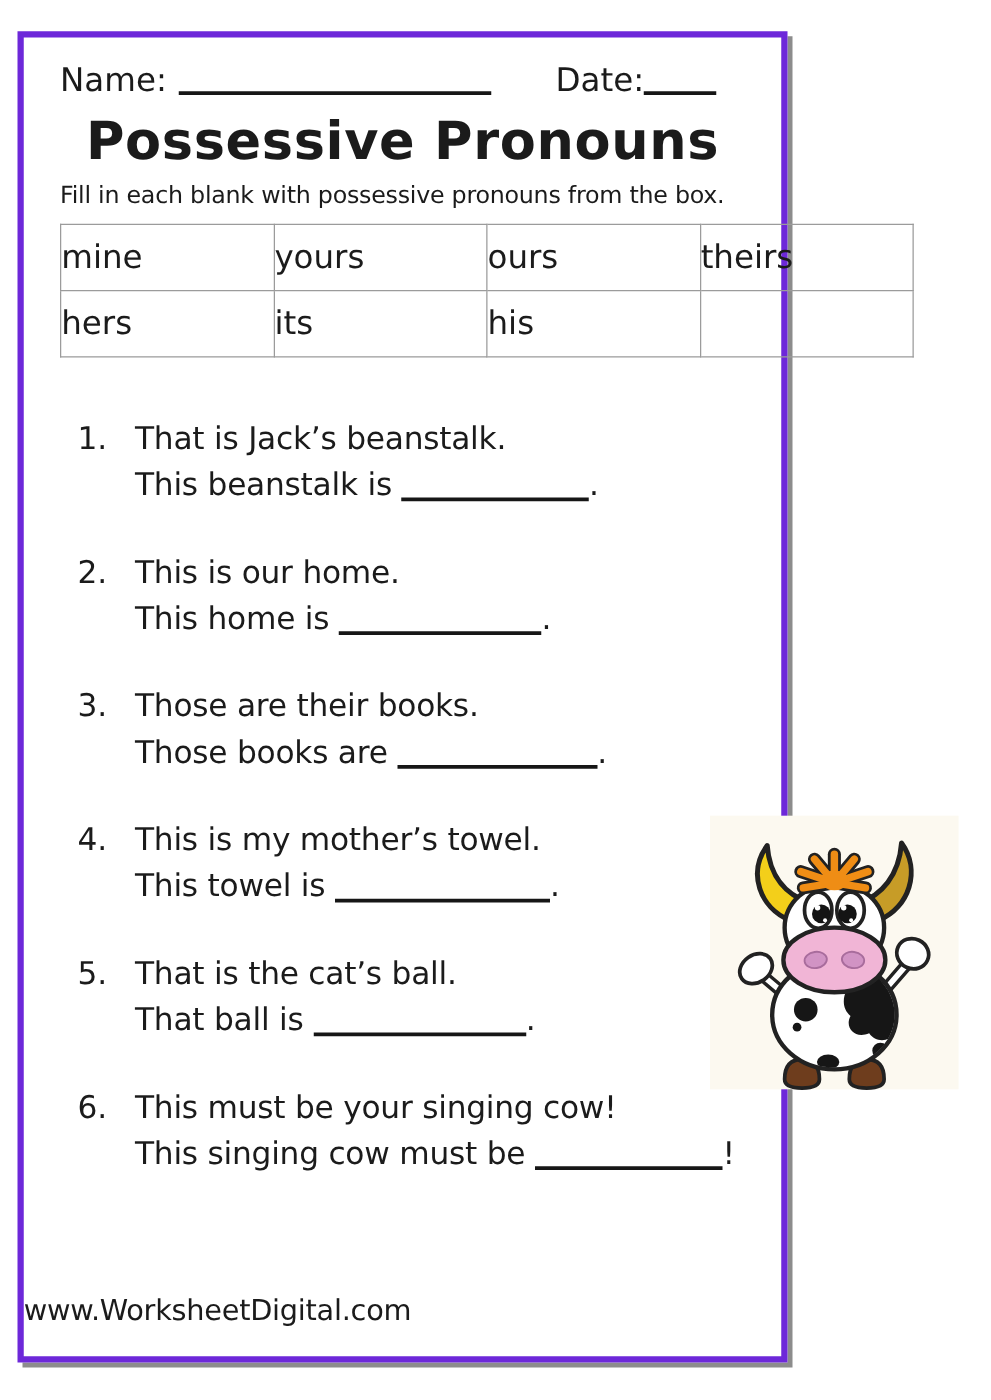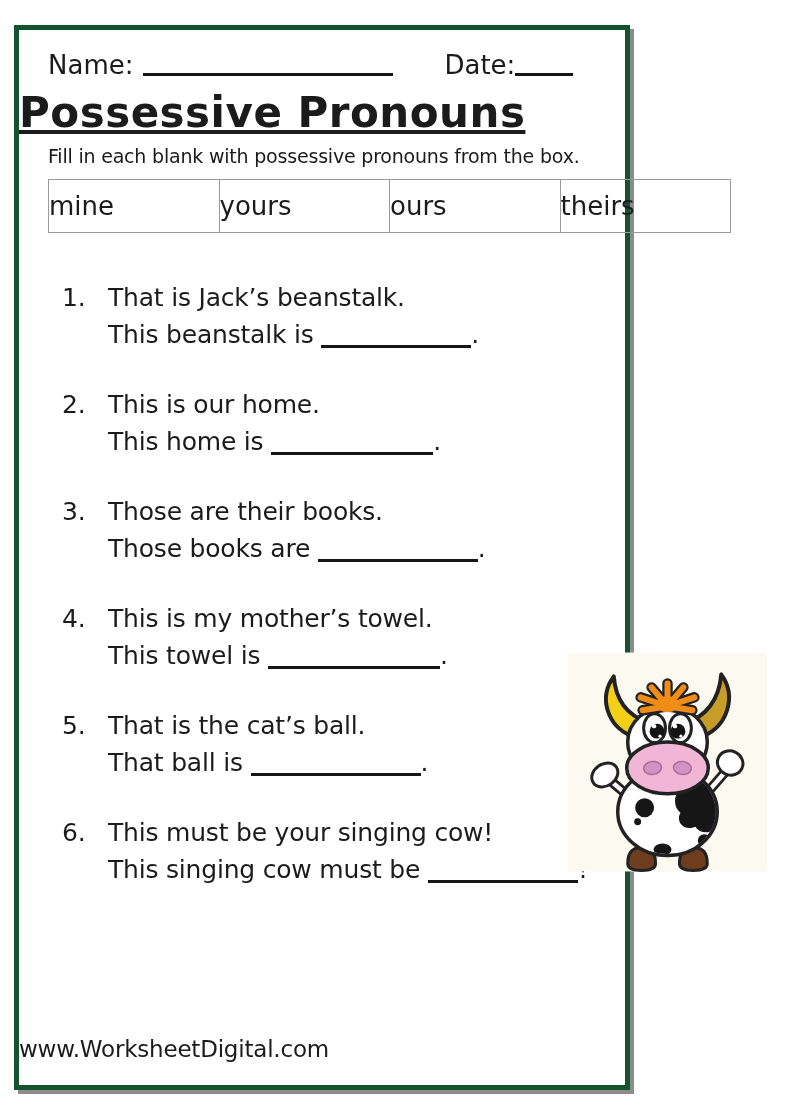--- a/index.html
+++ b/index.html
@@ -3,31 +3,31 @@
 <meta charset="utf-8">
 <style>
   html,body{margin:0;padding:0;}
   body{
     width:793px;height:1120px;position:relative;background:#ffffff;
     font-family:"DejaVu Sans","Liberation Sans",sans-serif;color:#1b1b1b;
     -webkit-font-smoothing:antialiased;
   }
   .sheet{
     position:absolute;left:14px;top:25px;width:616px;height:1065px;
-    box-sizing:border-box;border:5px solid #14532d;background:#fff;
+    box-sizing:border-box;border:5px solid #6d28d9;background:#fff;
     box-shadow:4px 4px 0 rgba(45,45,45,.55);
   }
   
   .header{display:flex;align-items:flex-end;margin:20px 52px 0 29px;font-size:26px;}
   .wline{border-bottom:3px solid #161616;height:1px;margin-bottom:4px;}
   .name-line{flex:0 0 250px;margin-left:10px;}
   .date-label{margin-left:51px;}
   .date-line{flex:1;}
   
-  .title{font-size:42px;font-weight:bold;margin:8px 0 0 0;letter-spacing:.5px;text-decoration:underline;}
+  .title{font-size:42px;font-weight:bold;text-align:center;margin:8px 0 0 0;letter-spacing:.5px;}
   .instruction{font-size:19px;margin:8px 0 0 29px;letter-spacing:-0.2px;}
   
   table.word-box{border-collapse:collapse;margin:12px 0 0 29px;width:683px;table-layout:fixed;}
   .word-box td{border:1.5px solid #9b9b9b;height:52px;text-align:left;font-size:26px;padding:0;}
   
   .exercises{margin:46px 0 0 43px;}
   .exercise{display:flex;margin-bottom:33px;font-size:25px;line-height:37px;letter-spacing:-0.2px;}
   .ex-num{width:46px;flex:none;}
   .blank{display:inline-block;height:5px;vertical-align:-5px;border-bottom:3px solid #161616;}
   
@@ -51,20 +51,26 @@
 
   <div class="instruction">Fill in each blank with possessive pronouns from the box.</div>
 
   <table class="word-box">
     <tbody>
       <tr>
         <td>mine</td>
         <td>yours</td>
         <td>ours</td>
         <td>theirs</td>
+      </tr>
+      <tr>
+        <td>hers</td>
+        <td>its</td>
+        <td>his</td>
+        <td></td>
       </tr>
     </tbody>
   </table>
 
   <div class="exercises">
 
     <div class="exercise">
       <div class="ex-num">1.</div>
       <div>
         <div>That is Jack’s beanstalk.</div>

